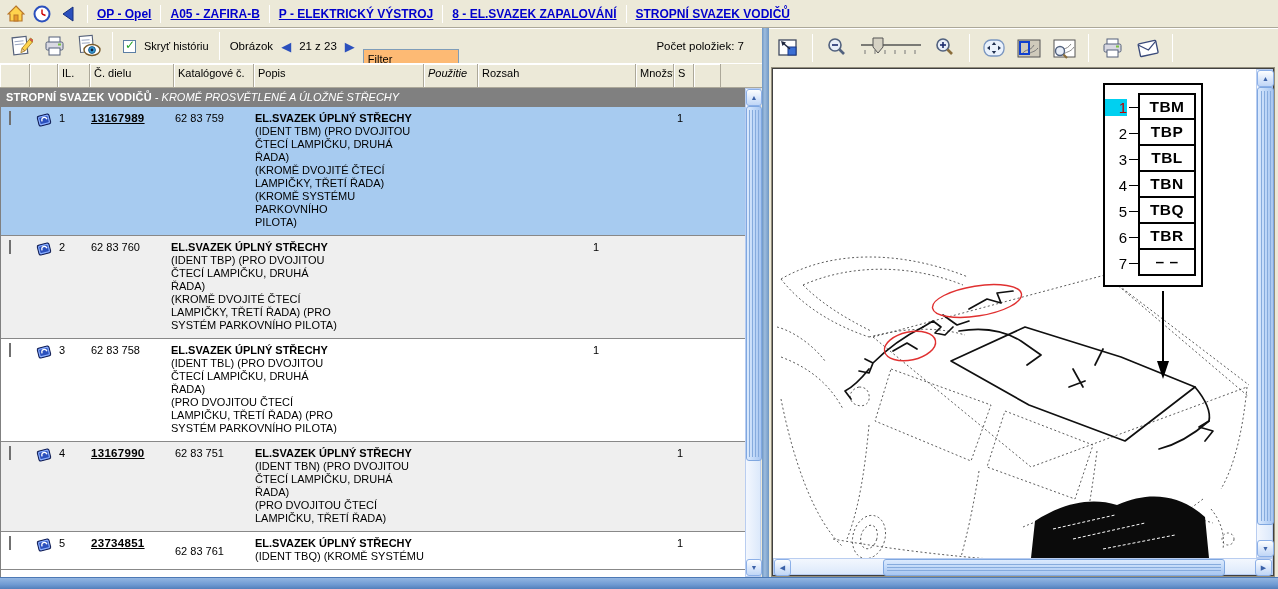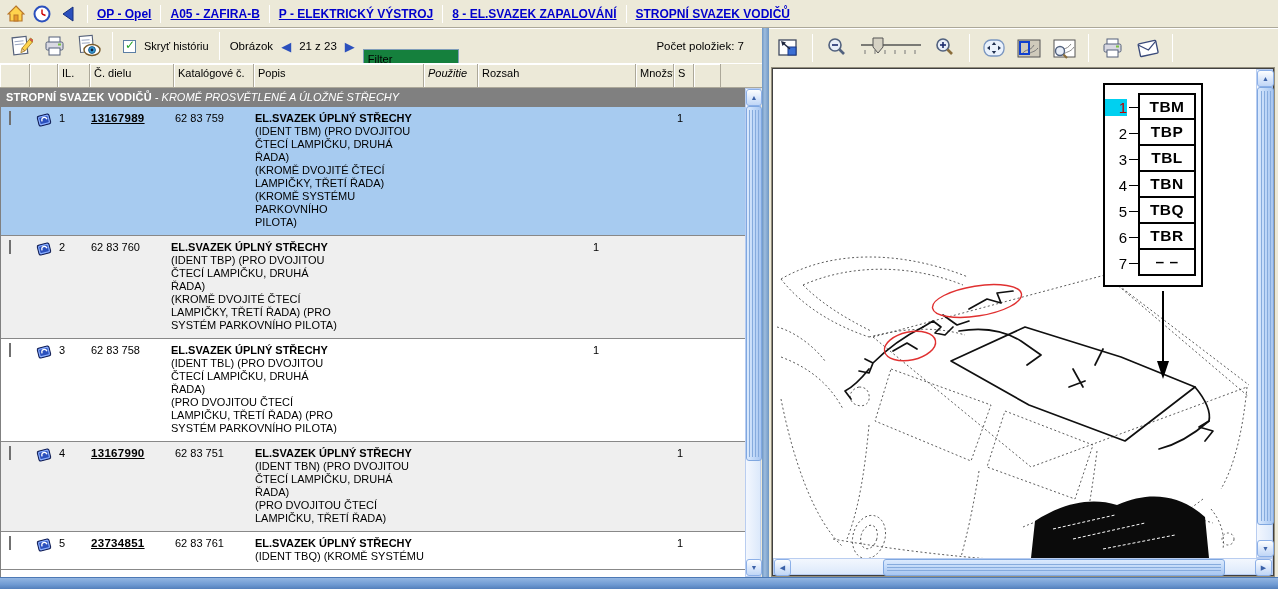--- a/index.html
+++ b/index.html
@@ -24,21 +24,21 @@
     background:linear-gradient(180deg,#93b6e2,#6f9ad2 60%,#537fbb); border-top:1px solid #4d79b5; }
 
   
   #ltoolbar { position:absolute; left:0; top:0; width:762px; height:35px;
     border-top:1px solid #fff; display:flex; align-items:center; gap:8px; padding:0 8px; }
   .tool-btn { width:26px; height:26px; display:flex; align-items:center; justify-content:center; cursor:pointer; }
   .tsep { width:1px; height:28px; background:#b6b2a4; border-right:1px solid #fff; margin:0 2px; }
   .cb-box { width:13px; height:13px; background:#fff; border:1px solid #5b7ea4; display:inline-block; position:relative; cursor:pointer; }
   .cb-box.checked::after { content:"✓"; position:absolute; left:1px; top:-3px; color:#21a121; font-weight:bold; font-size:12px; }
   .navarrow { color:#2b50bd; font-size:13px; cursor:pointer; line-height:1; }
-  #filter-input { width:96px; height:20px; border:1px solid #7f9db9; padding:2px 4px; font:11px "Liberation Sans",sans-serif; background:#15803d;margin-top:26px; }
+  #filter-input { width:96px; height:20px; border:1px solid #7f9db9; padding:2px 4px; font:11px "Liberation Sans",sans-serif; background:#fdba74;margin-top:26px; }
   #count-label { margin-left:auto; padding-right:10px; font-size:11.5px; }
 
   
   #thead { position:absolute; left:0; top:35px; width:762px; height:25px; background:#ece9d8;
     border-top:1px solid #fff; border-bottom:1px solid #aca899; display:flex; overflow:hidden; }
   .hcell { height:25px; padding:3px 3px 0 4px; border-right:1px solid #aca899; box-shadow:inset 1px 1px 0 #fff;
     overflow:hidden; line-height:12px; white-space:normal; font-size:11px; }
   #tbody { position:absolute; left:0; top:60px; width:745px; height:489px; overflow:hidden;
     background:#fff; border-left:1px solid #808080; }
   .ghead { height:19px; background:#808080; color:#fff; padding:3px 4px 0 5px; white-space:nowrap; overflow:hidden; }
@@ -299,21 +299,21 @@
         <div class="c" style="width: 30px;"><span class="row-cb"></span></div>
         <div class="c ic" style="width: 28px; padding-left: 5px;"><svg width="17" height="15" viewBox="0 0 17 15">
             <g transform="rotate(-14 8 8)">
               <rect x="2" y="3" width="12" height="10" rx="1.5" fill="#2b50bd" stroke="#101c50"></rect>
               <rect x="3.2" y="4.2" width="9.6" height="7.6" rx="1" fill="none" stroke="#8fb2ff" stroke-width="1.1"></rect>
               <path d="M6,9 a2.6,2.6 0 1 1 5,-1" stroke="#fff" fill="none" stroke-width="1.3"></path>
             </g>
           </svg></div>
         <div class="c il" style="width: 32px;">5</div>
         <div class="c pn" style="width: 84px;"><a>23734851</a></div>
-        <div class="c cat" style="width: 80px;">62 83 761</div>
+        <div class="c cat" style="width: 80px; margin-top: 8px;">62 83 761</div>
         <div class="c pop" style="width: 170px; padding-bottom: 6px;">
           <div class="pt">EL.SVAZEK ÚPLNÝ STŘECHY</div>
           <div>(IDENT TBQ) (KROMĚ SYSTÉMU</div>
         </div>
         <div class="c pou" style="width: 78px;"></div>
         <div class="c roz" style="width: 158px;"></div>
         <div class="c mn" style="width: 38px;">1</div>
         <div class="c s" style="width: 20px;"></div>
       </div>
     </div>

